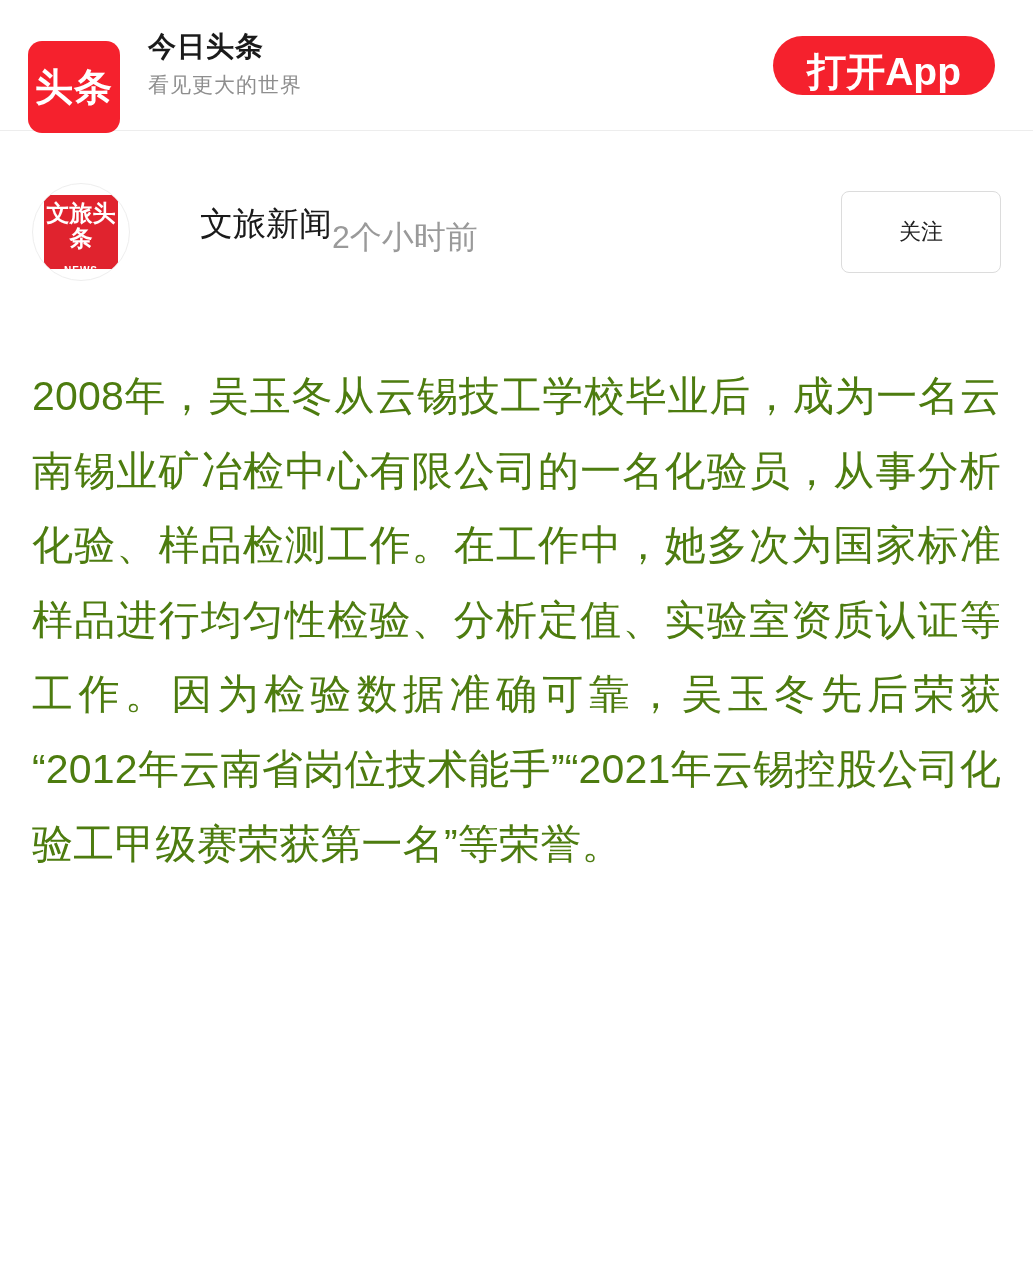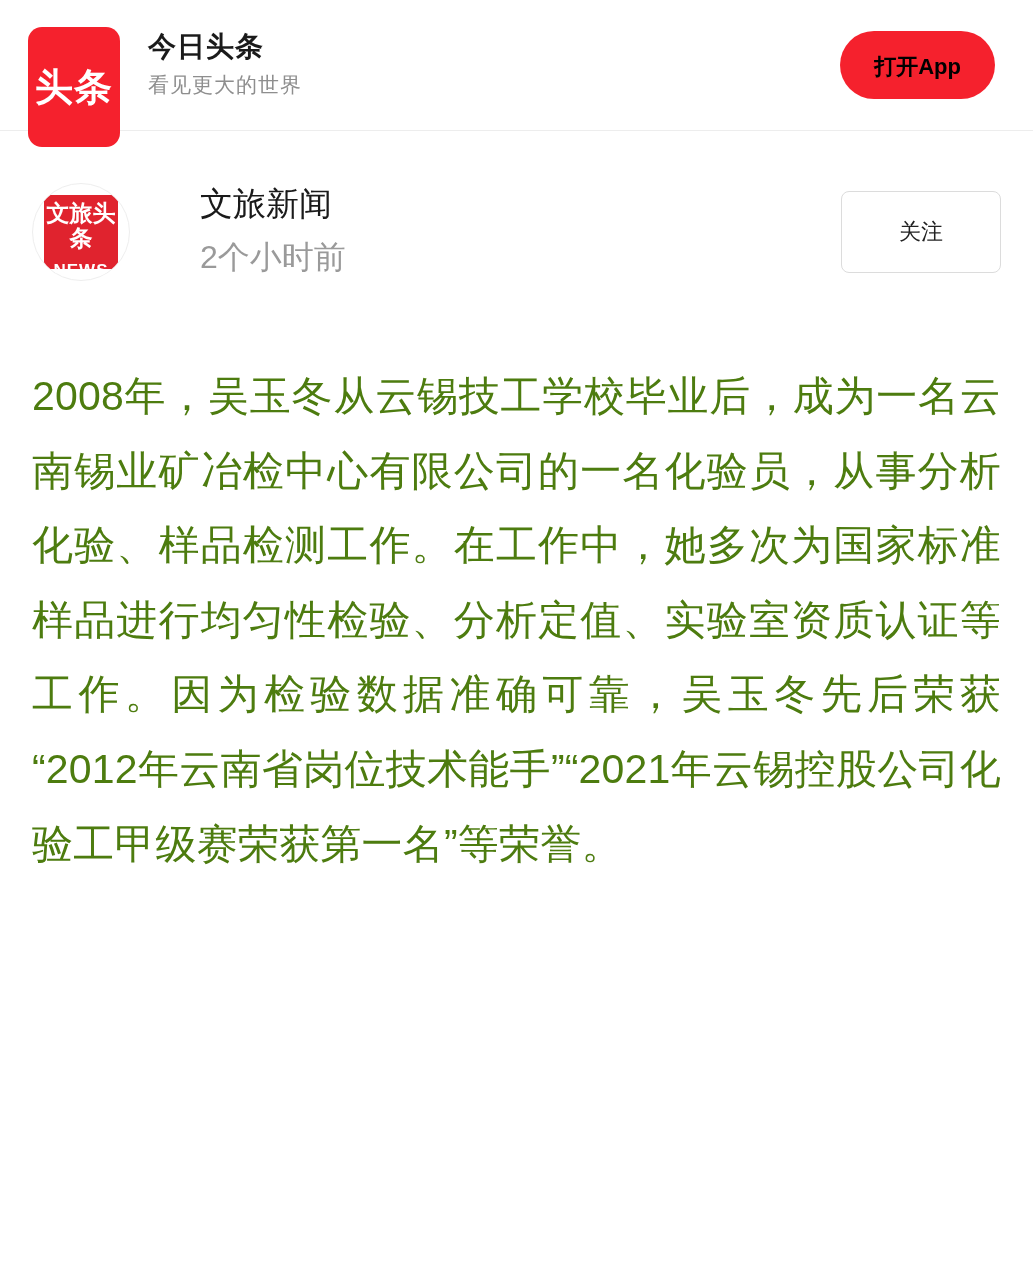--- a/index.html
+++ b/index.html
@@ -22,21 +22,21 @@
     height: 131px;
     box-sizing: border-box;
     display: flex;
     align-items: center;
     padding: 0 38px 0 28px;
     border-bottom: 1px solid #ededed;
     background: #fff;
   }
   .brand-logo {
     width: 92px;
-    height: 120px;
+    height: 92px;
     border-radius: 14px;
     background: #f5212d;
     display: flex;
     align-items: center;
     justify-content: center;
     flex: none;
     margin-top: 44px;
   }
   .brand-logo span {
     color: #ffffff;
@@ -60,27 +60,27 @@
   }
   .brand-sub {
     margin-top: 8px;
     font-size: 21px;
     color: #8e8e8e;
     letter-spacing: 1px;
   }
   .open-app-btn {
     margin-left: auto;
     background: #f5212d;
-    color: #000000;
-    font-size: 22px;
+    color: #ffffff;
+    font-size: 39px;
     font-weight: bold;
     border: none;
     border-radius: 44px;
     padding: 0 34px;
-    height: 68px;
+    height: 59px;
     line-height: 72px;
     cursor: pointer;
     font-family: inherit;
     white-space: nowrap;
   }
 
   
   .article {
     padding: 0 32px;
   }
@@ -120,30 +120,30 @@
     color: #fff;
     font-size: 23px;
     font-weight: bold;
     line-height: 25px;
     text-align: center;
     padding-top: 6px;
     box-sizing: border-box;
     letter-spacing: 0px;
   }
   .avatar .av-news {
-    font-size: 17px;
+    font-size: 10px;
     font-weight: bold;
     letter-spacing: 1px;
     display: block;
     margin-top: 7px;
   }
   .meta-text {
     margin-left: 26px;
     display: flex;
-    flex-direction: column;
+    flex-direction: row;
     justify-content: center;
   }
   .source-name {
     font-size: 33px;
     color: #1a1a1a;
     line-height: 1.2;
   }
   .publish-time {
     margin-top: 12px;
     font-size: 32px;

